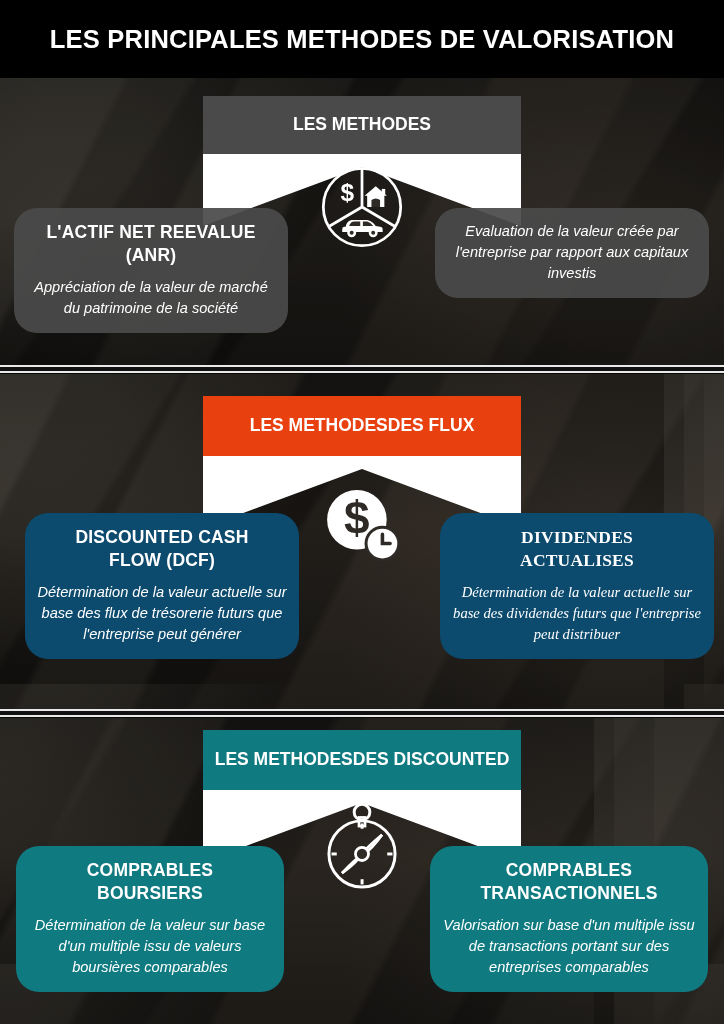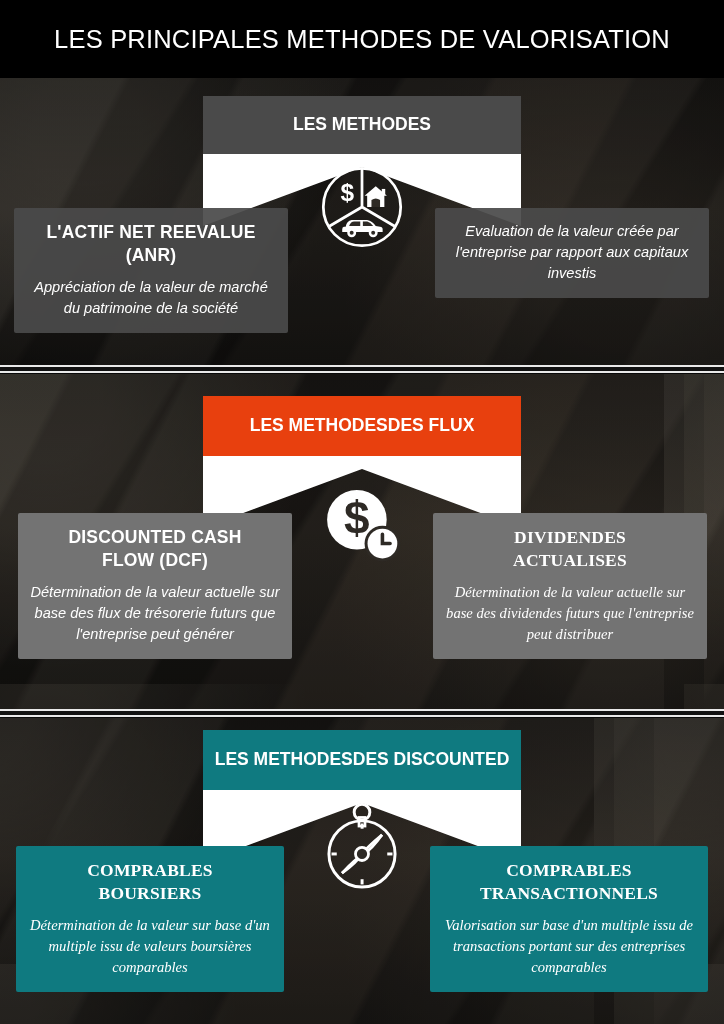--- a/index.html
+++ b/index.html
@@ -11,21 +11,21 @@
     position:relative;width:724px;height:1024px;
     background:#0a0a0a;overflow:hidden;
   }
 
   
   .title-bar{
     position:absolute;left:0;top:0;width:724px;height:78px;
     background:#000;display:flex;align-items:center;justify-content:center;
   }
   .title-bar h1{
-    margin:0;color:#fff;font-size:25.5px;font-weight:normal;
+    margin:0;color:#fff;font-size:25.5px;font-weight:bold;
     letter-spacing:.2px;white-space:nowrap;
     font-family:"Liberation Sans","DejaVu Sans",sans-serif;
   }
 
   
   .band{position:absolute;left:0;width:724px;overflow:hidden;}
   #band1{top:78px;height:292px;}
   #band2{top:374px;height:340px;}
   #band3{top:718px;height:306px;}
 
@@ -76,34 +76,34 @@
   #c3{top:790px;height:72px;}
 
   
   .icon-center{position:absolute;left:0;width:724px;display:flex;justify-content:center;z-index:25;}
   #i1{top:164px;}
   #i2{top:484px;}
   #i3{top:800px;}
 
   
   .card{
-    position:absolute;z-index:30;border-radius:2px;
+    position:absolute;z-index:30;border-radius:23px;
     box-sizing:border-box;padding:13px 12px 14px;
     color:#fff;text-align:center;
   }
   .card .ttl{
     font-weight:bold;font-size:17.5px;line-height:1.32;margin:0 0 10px;
     letter-spacing:.2px;
   }
   .card .body{
     font-style:italic;font-size:14.6px;line-height:1.43;margin:0;
   }
   .grey{background:rgba(74,74,74,.93);}
-  .orange{background:#737373;}
-  .teal{background:#0f7a80;font-family:Liberation Serif, serif;}
+  .orange{background:#0c4a6e;margin-left:7px;}
+  .teal{background:#0f7a80;}
 
   #cL1{left:14px;top:208px;width:274px;}
   #cR1{left:435px;top:208px;width:274px;}
   #cL2{left:18px;top:513px;width:274px;}
   #cR2{left:433px;top:513px;width:274px;font-family:Liberation Serif, serif;}
   #cL3{left:16px;top:846px;width:268px;}
   #cR3{left:430px;top:846px;width:278px;}
 </style>
 </head>
 <body>

